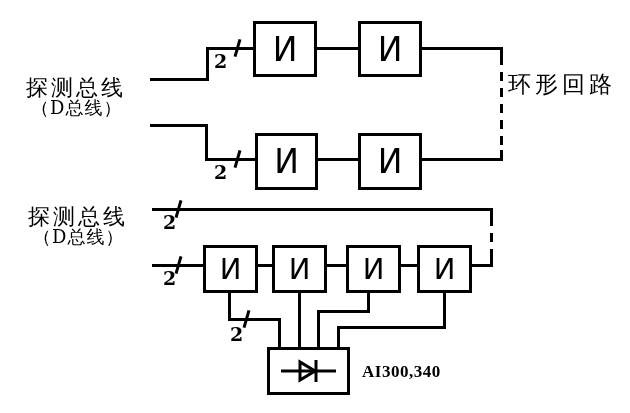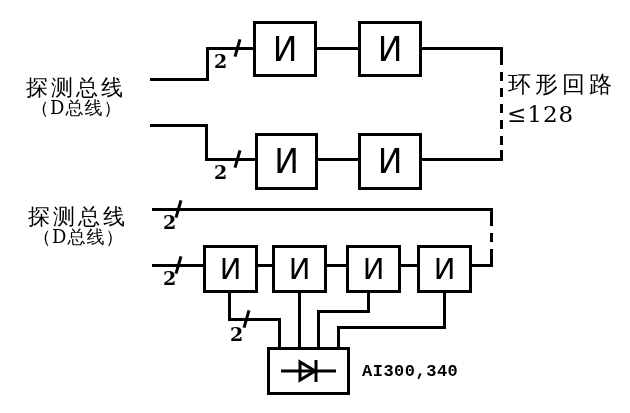--- a/index.html
+++ b/index.html
@@ -21,21 +21,21 @@
   .dashv{position:absolute;width:3px;
          background:repeating-linear-gradient(to bottom,#000 0 9px,transparent 9px 16px);}
   
   .lab2{position:absolute;font-family:"DejaVu Serif",serif;font-weight:bold;font-size:19px;line-height:1;}
   
   .cn{position:absolute;font-family:"DejaVu Serif",serif;line-height:1.15;white-space:nowrap;}
   .cn-lg{font-size:22px;letter-spacing:3px;margin-top:7px;}
   .cn-md{font-size:18px;letter-spacing:1px;}
   .loop-lg{font-size:23px;letter-spacing:4px;}
   .loop-num{font-size:23px;letter-spacing:1px;}
-  .mod-label{position:absolute;font-family:Liberation Mono, monospace;font-weight:bold;
+  .mod-label{position:absolute;font-family:Liberation Serif, serif;font-weight:bold;
              font-size:17px;line-height:1;letter-spacing:0.5px;}
   svg{display:block;}
 </style>
 </head>
 <body>
 
 <div class="stage">
 
   <div class="cn cn-lg" style="left:26px;top:68px;">探测总线</div>
   <div class="cn cn-md" style="left:31px;top:98px;">（D总线）</div>
@@ -53,21 +53,20 @@
   <div class="dbox" style="left:358px;top:21px;width:64px;height:56px;">
     <span class="det det-lg">И</span>
   </div>
   <div class="wh" style="left:420px;top:47px;width:83px;"></div>
 
   <div class="wv" style="left:500px;top:47px;height:9px;"></div>
   <div class="dashv" style="left:500px;top:56px;height:94px;"></div>
   <div class="wv" style="left:500px;top:150px;height:11px;"></div>
 
   <div class="cn loop-lg" style="left:508px;top:71px;">环形回路</div>
-  <div class="cn loop-num" style="left:507px;top:101px;">≤128</div>
 
   <div class="wh" style="left:150px;top:124px;width:57px;"></div>
   <div class="wv" style="left:205px;top:124px;height:37px;"></div>
   <div class="wh" style="left:205px;top:158px;width:52px;"></div>
   <div class="tick" style="left:236px;top:150px;"></div>
   <div class="lab2" style="left:214px;top:163px;">2</div>
 
   <div class="dbox" style="left:255px;top:133px;width:63px;height:57px;">
     <span class="det det-lg">И</span>
   </div>

